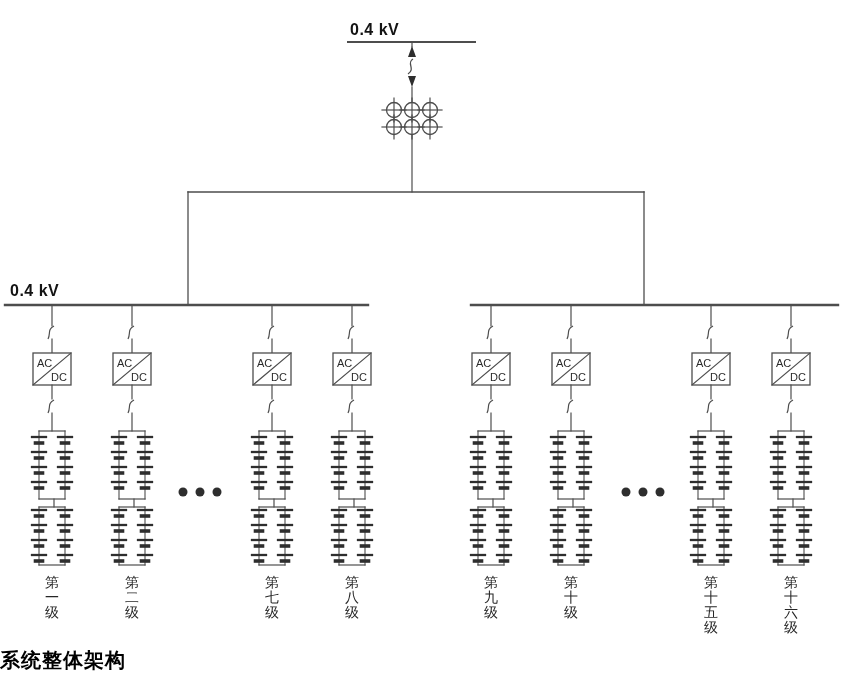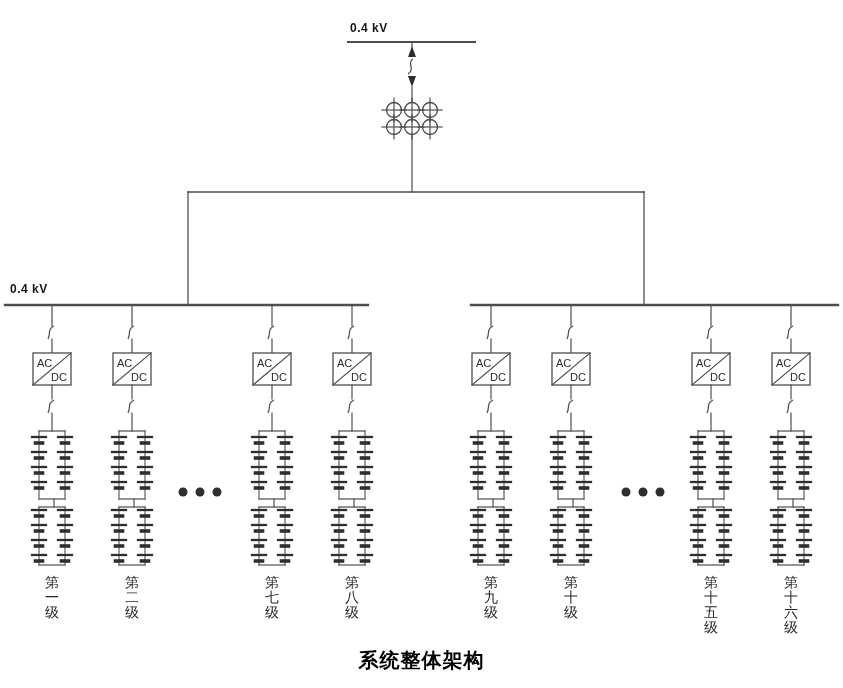--- a/index.html
+++ b/index.html
@@ -1,25 +1,25 @@
 <!DOCTYPE html>
 <html><head>
 <meta charset="utf-8">
 <style>
   html,body{margin:0;padding:0;background:#fff;}
   .canvas{position:relative;width:843px;height:688px;background:#fff;
           font-family:"Liberation Sans",sans-serif;overflow:hidden;}
   .canvas svg{position:absolute;left:0;top:0;}
-  .kv-label{position:absolute;font-weight:bold;font-size:12px;color:#141414;letter-spacing:0.5px;}
+  .kv-label{position:absolute;font-weight:bold;font-size:16px;color:#141414;letter-spacing:0.5px;}
   .kv-top{left:350px;top:21px;}
   .kv-main{left:10px;top:282px;}
   #labels-layer{position:absolute;left:0;top:0;width:843px;height:688px;pointer-events:none;}
   .stage-label{position:absolute;width:22px;font-size:14px;line-height:15px;color:#262626;
                text-align:center;white-space:pre;font-family:"Liberation Serif",serif;}
-  .diagram-title{position:absolute;left:0;right:0;top:647px;text-align:center;
+  .diagram-title{position:absolute;left:0;right:0;top:647px;
                  font-weight:bold;font-size:20px;color:#000;letter-spacing:1px;}
 </style>
 </head>
 <body>
 
 <div class="canvas">
   <svg id="diagram" width="843" height="688" viewBox="0 0 843 688">
       <line x1="348" y1="42" x2="475" y2="42" stroke="#4d4d4d" stroke-width="2" stroke-linecap="square"></line>
       <line x1="412" y1="42" x2="412" y2="47" stroke="#4d4d4d" stroke-width="1.2" stroke-linecap="square"></line>
       <polygon points="408,57 416,57 412,46" fill="#2e2e2e"></polygon>

